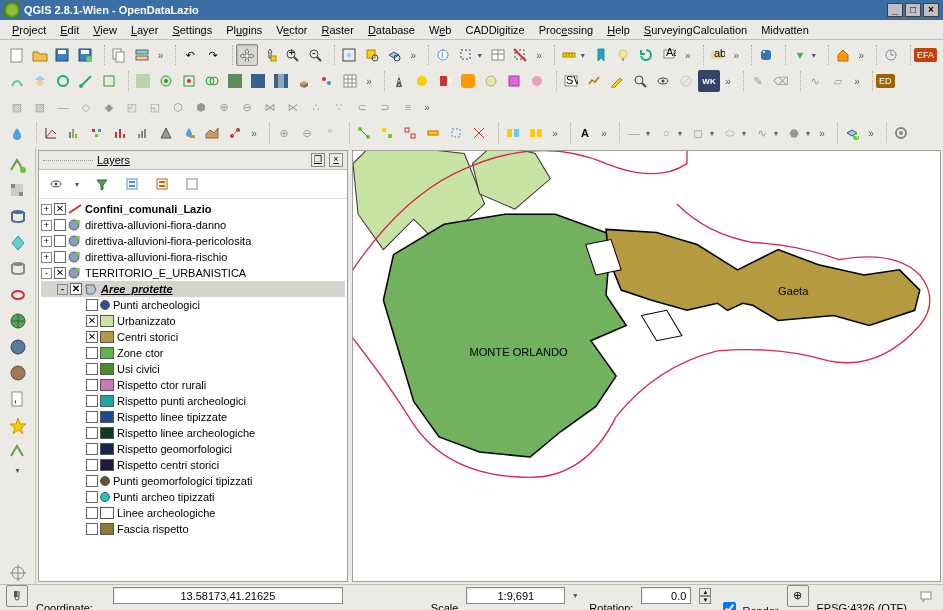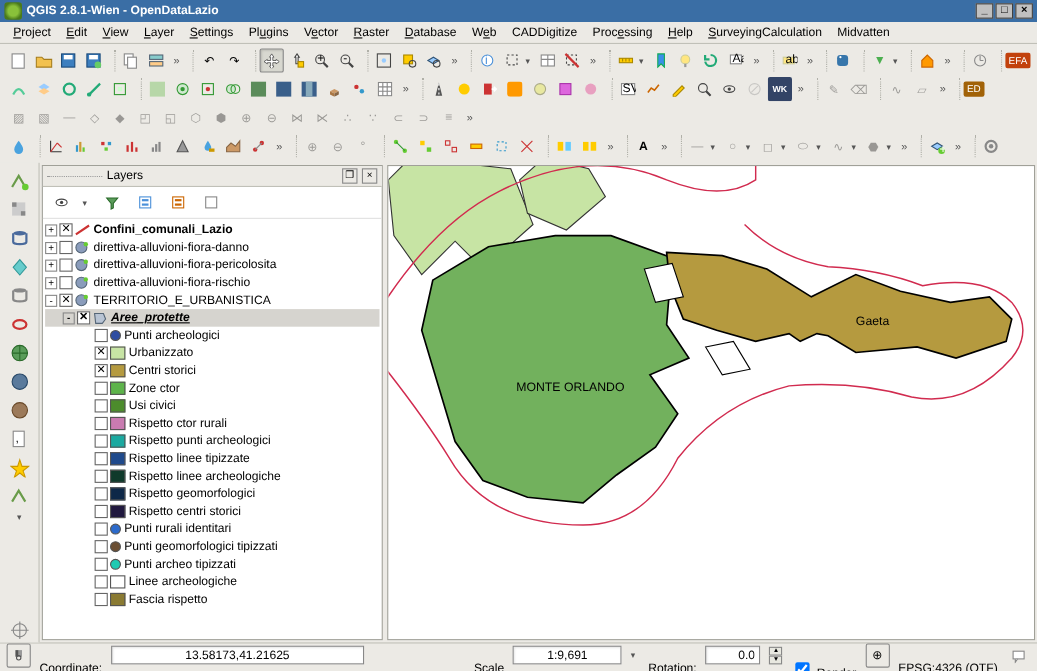--- a/index.html
+++ b/index.html
@@ -22,21 +22,21 @@
   .tbtn.disabled { opacity: 0.35; cursor: default; }
   .tsep { width: 6px; height: 20px; border-right: 1px dotted #b0b0a8; margin: 0 2px; }
   .tdrop { width: 8px; font-size: 8px; color: #555; }
   .tmore { width: 14px; font-size: 10px; color: #555; text-align: center; }
   .efa { background: #c2410c; color: #fff; font-size: 9px; padding: 2px 3px; border-radius: 2px; }
 
   .main { display: flex; height: calc(610px - 20px - 20px - 112px - 22px); }
   .left-dock { width: 36px; background: #eceae5; border-right: 1px solid #c0c0b8; display: flex; flex-direction: column; align-items: center; gap: 4px; padding-top: 6px; }
   
   .layers-panel { width: 310px; background: #fff; border: 1px solid #a0a098; display: flex; flex-direction: column; margin: 2px; }
-  .layers-title { display: flex; align-items: center; background: #eceae5; border-bottom: 1px solid #c0c0b8; padding: 2px 4px; gap:4px; }
+  .layers-title { display: flex; align-items: center; background: #eceae5; border-bottom: 1px solid #c0c0b8; padding: 2px 4px; gap:4px;text-decoration:underline; }
   .layers-title .grip { width: 50px; border-bottom: 1px dotted #999; height: 1px; }
   .layers-title .t { flex: 1; }
   .layers-title .dockbtn { width: 14px; height: 14px; border: 1px solid #888; font-size: 9px; text-align: center; line-height: 11px; cursor: pointer; }
   .layers-toolbar { display:flex; align-items:center; gap:8px; padding: 3px 6px; border-bottom: 1px solid #e0e0e0; }
   .layers-tree { flex: 1; overflow: auto; padding: 2px 2px 2px 2px; position: relative; }
   .tree-row { display: flex; align-items: center; height: 16px; white-space: nowrap; }
   .tree-row.sel { background: #d6d4cf; font-weight: bold; }
   .expander { width: 11px; height: 11px; border: 1px solid #888; text-align: center; line-height: 9px; margin-right: 2px; cursor: pointer; font-size: 9px;}
   .cbox { width: 12px; height: 12px; border: 1px solid #666; background: #fff; margin-right: 2px; display:inline-flex; align-items:center; justify-content:center; font-size: 10px; line-height: 10px; }
   .cbox.checked::after { content: "✕"; color:#000; }
@@ -882,27 +882,20 @@
           <span class="ind" style="width:32px"></span>
           <span style="width:13px;display:inline-block"></span>
           <span class="cbox"></span>
           <span class="sym" style="background:#20183f"></span>
           <span>Rispetto centri storici</span>
         </div>
         <div class="tree-row">
           <span class="ind" style="width:32px"></span>
           <span style="width:13px;display:inline-block"></span>
           <span class="cbox"></span>
-          <span class="sym circle" style="background:#2c6acb"></span>
-          <span>Punti rurali identitari</span>
-        </div>
-        <div class="tree-row">
-          <span class="ind" style="width:32px"></span>
-          <span style="width:13px;display:inline-block"></span>
-          <span class="cbox"></span>
           <span class="sym circle" style="background:#6b4f34"></span>
           <span>Punti geomorfologici tipizzati</span>
         </div>
         <div class="tree-row">
           <span class="ind" style="width:32px"></span>
           <span style="width:13px;display:inline-block"></span>
           <span class="cbox"></span>
           <span class="sym circle" style="background:#1fcab2"></span>
           <span>Punti archeo tipizzati</span>
         </div>
@@ -946,21 +939,21 @@
 
 <div class="statusbar">
   <span class="tbtn" style="border:1px solid #888">
       <svg width="12" height="12">
         <rect x="3" y="1" width="3" height="6" fill="#555"></rect>
         <rect x="6" y="1" width="3" height="6" fill="#999"></rect>
         <circle cx="6" cy="8" r="2" fill="none" stroke="#555"></circle>
       </svg>
     </span>
   <label>Coordinate:</label>
-  <input class="status-input" style="width: 230px; text-align: center;" value="13.58173,41.21625">
+  <input class="status-input" style="width: 230px; text-align: center; margin-left: 12px;" value="13.58173,41.21625">
   <span style="flex:1"></span>
   <label>Scale</label>
   <input class="status-input" style="width: 99px; text-align: center;" value="1:9,691">
     <span class="tdrop">▾</span>
   <label>Rotation:</label>
   <input class="status-input" style="width: 50px; text-align: right;" value="0.0">
   <div class="spin">
       <div class="spinb">▲</div>
       <div class="spinb">▼</div>
     </div>

